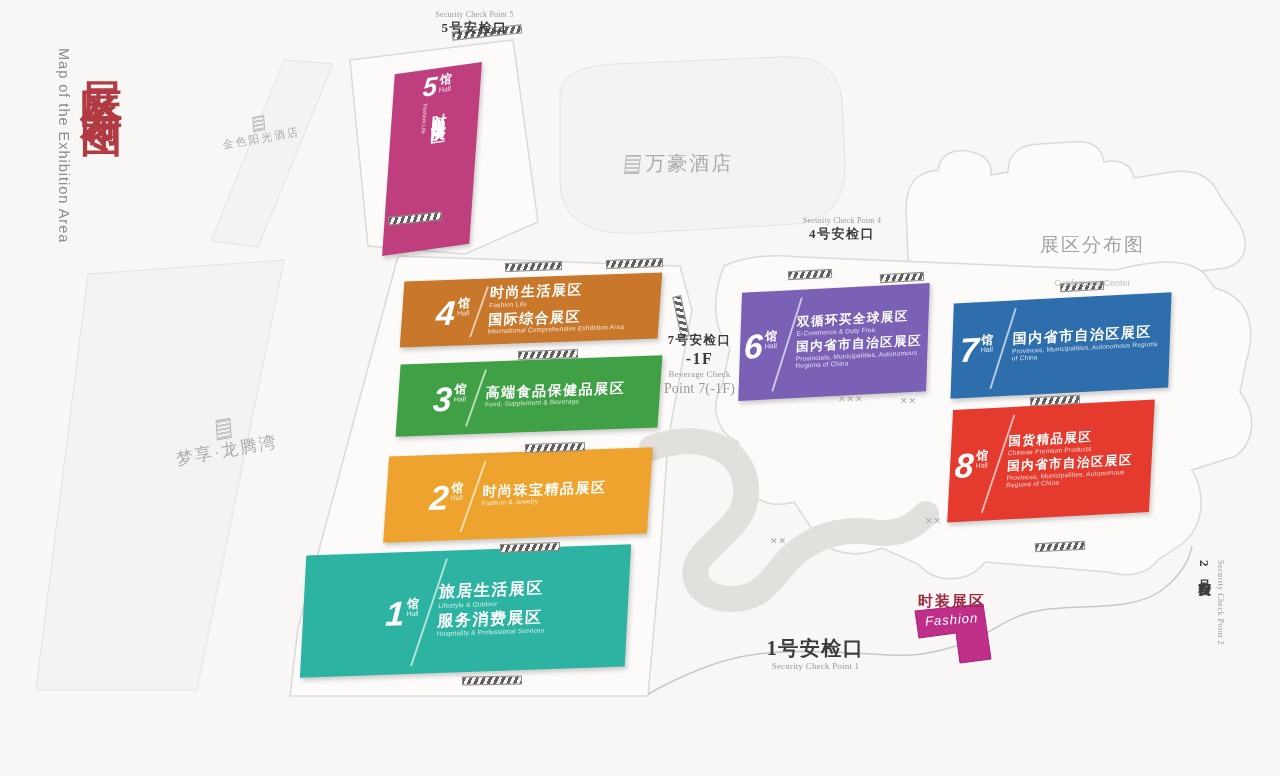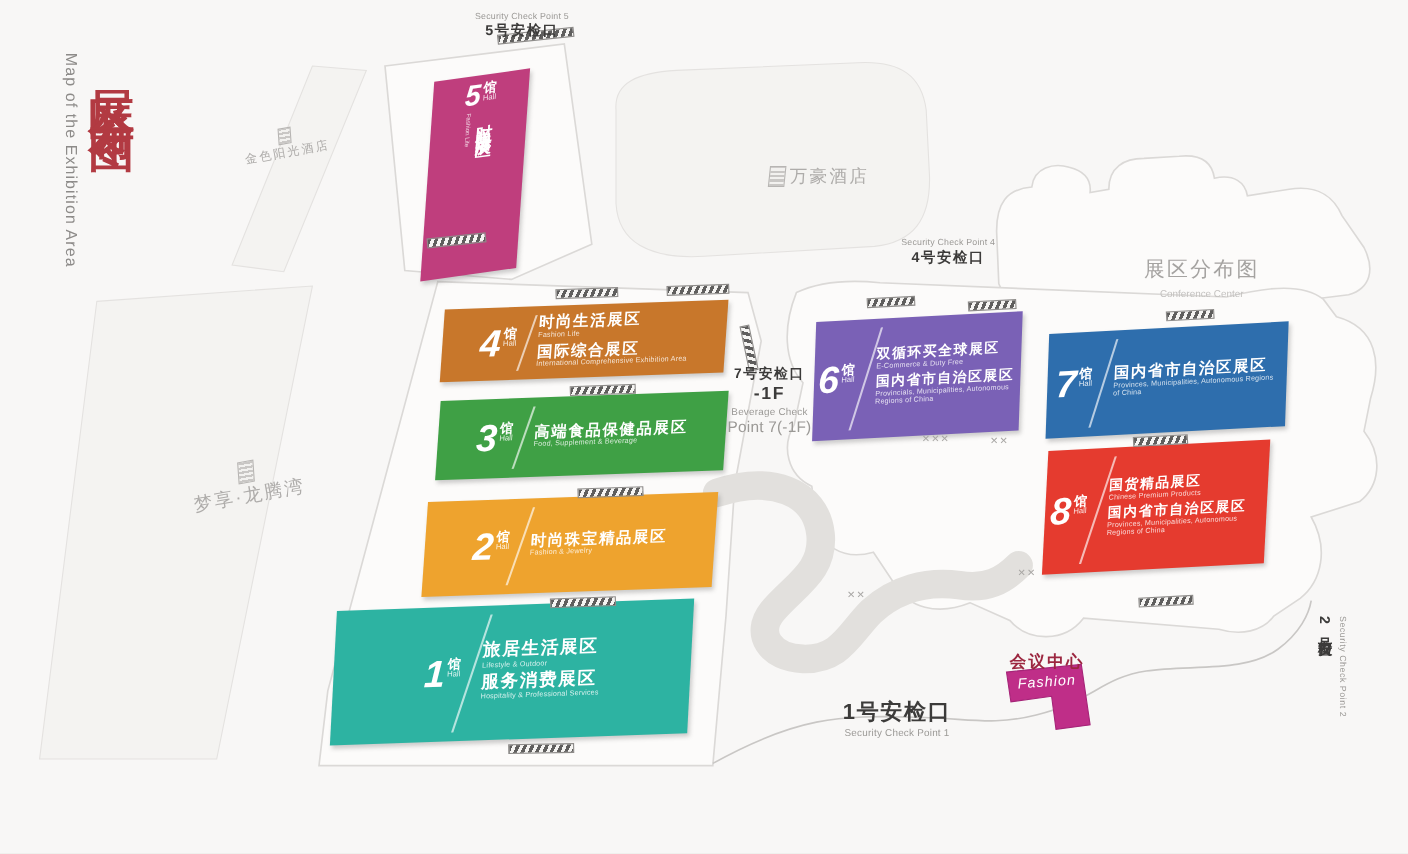--- a/index.html
+++ b/index.html
@@ -33,31 +33,31 @@
   .hall .t-en{font-size:6.5px;opacity:.8;margin-bottom:3px;letter-spacing:.2px;}
   .hall.big .t-zh{font-size:16px;}
   
   .hall.v{flex-direction:column;gap:4px;padding-top:6px;align-items:center;justify-content:flex-start;}
   .hall.v .num{font-size:26px;}
   .hall.v .vrow{display:flex;flex-direction:row;gap:2px;align-items:flex-start;}
   .hall.v .v-en{writing-mode:vertical-rl;font-size:5.5px;opacity:.8;}
   .hall.v .v-zh{writing-mode:vertical-rl;font-size:15px;font-weight:bold;letter-spacing:3px;}
 
   
-  .cp{position:absolute;z-index:3;text-align:center;line-height:1.25;}
+  .cp{position:absolute;z-index:3;text-align:center;line-height:1.25;font-family:Liberation Serif, serif;}
   .cp .zh{font-size:13px;font-weight:bold;color:#3c3b3a;letter-spacing:1.5px;display:block;}
   .cp .en{font-size:8px;color:#9b9996;display:block;letter-spacing:.2px;}
   .cp.vert{display:flex;flex-direction:row;gap:3px;text-align:left;}
   .cp.vert .zh{writing-mode:vertical-rl;letter-spacing:2px;}
   .cp.vert .en{writing-mode:vertical-rl;letter-spacing:.5px;}
 
   
   .venue{position:absolute;z-index:3;text-align:center;color:#aeacaa;}
   .venue .zh{letter-spacing:2px;}
-  .venue .en{font-size:9px;color:#c3c1bf;display:block;margin-top:4px;}
+  .venue .en{font-size:9px;color:#c3c1bf;display:block;margin-top:20px;}
   .bldg-icon{display:inline-block;width:10px;height:13px;border:1px solid #b7b5b3;
      background:repeating-linear-gradient(0deg,#c9c7c5 0 2px,#f2f1ef 2px 4px);
      transform:skewX(-6deg);vertical-align:middle;}
 
   
   .fashion-label{position:absolute;z-index:3;font-size:15px;font-weight:bold;color:#9c2740;letter-spacing:2px;}
   .fashion-word{position:absolute;z-index:3;font-size:13px;font-style:italic;color:#fff;letter-spacing:1px;transform:rotate(-4deg);}
 
   
   .hatch{position:absolute;z-index:2;height:7px;border:1px solid #8d8b89;
@@ -211,21 +211,21 @@
       <span class="t-en">Chinese Premium Products</span>
       <span class="t-zh" style="font-size:12.5px;">国内省市自治区展区</span>
       <span class="t-en">Provinces, Municipalities, Autonomous Regions of China</span>
     </div>
   </div>
 
   <div class="cp" style="left:382px;top:10px;width:185px;">
     <span class="en">Security Check Point 5</span>
     <span class="zh">5号安检口</span>
   </div>
-  <div class="cp" style="left:792px;top:216px;width:140px;">
+  <div class="cp" style="left:772px;top:216px;width:140px;">
     <span class="en">Security Check Point 4</span>
     <span class="zh">4号安检口</span>
   </div>
   <div class="cp" style="left:652px;top:333px;width:95px;">
     <span class="zh" style="font-size:12.5px;">7号安检口</span>
     <span class="zh" style="font-size:16px;">-1F</span>
     <span class="en" style="font-size:9px;">Beverage Check</span>
     <span class="en" style="font-size:14px;">Point 7(-1F)</span>
   </div>
   <div class="cp" style="left:738px;top:636px;width:155px;">
@@ -234,34 +234,34 @@
   </div>
   <div class="cp vert" style="left:1196px;top:560px;height:110px;">
     <span class="zh">2号安检口</span>
     <span class="en">Security Check Point 2</span>
   </div>
 
   <div class="venue" style="left:205px;top:116px;width:110px;transform:rotate(-10deg);font-size:11px;">
     <span class="bldg-icon"></span><br>
     <span class="zh">金色阳光酒店</span>
   </div>
-  <div class="venue" style="left:620px;top:150px;width:170px;font-size:16px;text-align:right;">
+  <div class="venue" style="left:594px;top:150px;width:170px;font-size:20px;">
     <span class="bldg-icon" style="width:13px;height:17px;"></span>
     <span class="zh">万豪酒店</span>
   </div>
   <div class="venue" style="left:140px;top:418px;width:170px;transform:rotate(-10deg);font-size:17px;">
     <span class="bldg-icon" style="width:13px;height:18px;"></span><br>
     <span class="zh">梦享·龙腾湾</span>
   </div>
   <div class="venue" style="left:1010px;top:232px;width:165px;font-size:19px;color:#a5a3a1;">
     <span class="zh">展区分布图</span>
     <span class="en">Conference Center</span>
   </div>
 
-  <div class="fashion-label" style="left:918px;top:592px;">会议中心</div>
+  <div class="fashion-label" style="left:918px;top:592px;">时装展区</div>
   <div class="fashion-word" style="left:925px;top:612px;">Fashion</div>
 
   <div class="hatch" style="left:452px;top:28px;width:68px;transform:rotate(-6deg);"></div>
   <div class="hatch" style="left:388px;top:214px;width:52px;transform:rotate(-6deg);"></div>
   <div class="hatch" style="left:505px;top:262px;width:55px;transform:rotate(-2deg);"></div>
   <div class="hatch" style="left:606px;top:259px;width:55px;transform:rotate(-2deg);"></div>
   <div class="hatch" style="left:518px;top:350px;width:58px;transform:rotate(-2deg);"></div>
   <div class="hatch" style="left:525px;top:443px;width:58px;transform:rotate(-2deg);"></div>
   <div class="hatch" style="left:500px;top:543px;width:58px;transform:rotate(-2deg);"></div>
   <div class="hatch" style="left:462px;top:676px;width:58px;transform:rotate(-1deg);"></div>

